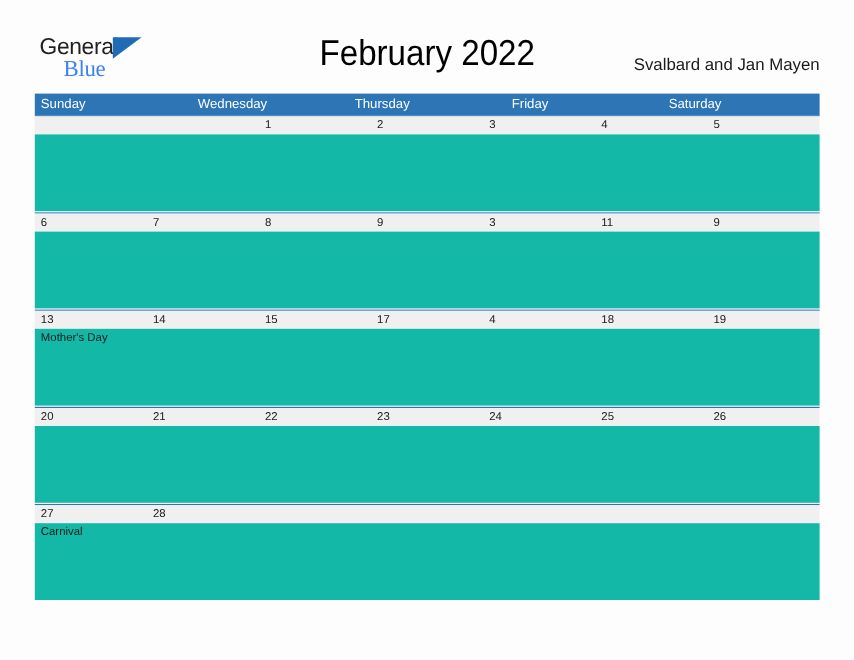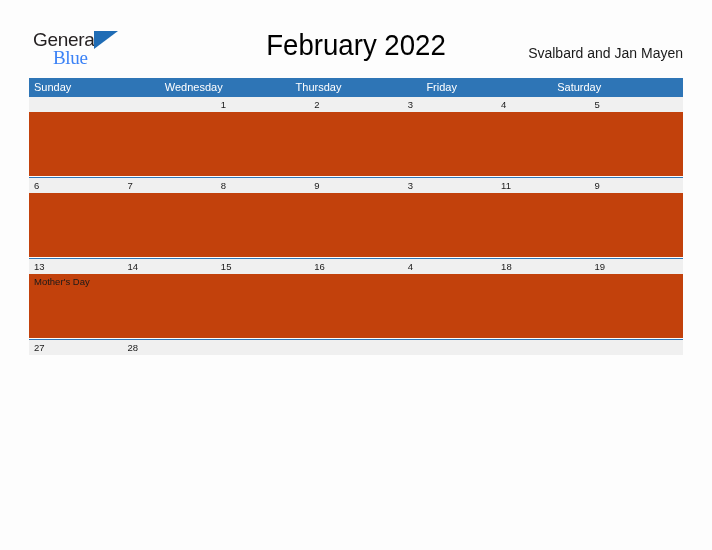--- a/index.html
+++ b/index.html
@@ -128,21 +128,21 @@
   .week-dates {
     display: flex;
     width: 100%;
     height: 15px;
     background: #f0f0f0;
   }
   .week-body {
     display: flex;
     width: 100%;
     height: 64px;
-    background: #c2410c;
+    background: #14b8a6;
   }
 
   .daycell-num {
     flex: 1 1 0;
     font-size: 9.5px;
     line-height: 15px;
     color: #1a1a1a;
     padding-left: 5px;
     box-sizing: border-box;
   }
@@ -228,46 +228,77 @@
         <div class="daycell-ev"></div>
         <div class="daycell-ev"></div>
       </div>
     </div>
 
     <div class="week">
       <div class="week-dates">
         <div class="daycell-num">13</div>
         <div class="daycell-num">14</div>
         <div class="daycell-num">15</div>
-        <div class="daycell-num">16</div>
+        <div class="daycell-num">17</div>
         <div class="daycell-num">4</div>
         <div class="daycell-num">18</div>
         <div class="daycell-num">19</div>
       </div>
       <div class="week-body">
         <div class="daycell-ev">
           <div class="event">Mother's Day</div>
         </div>
         <div class="daycell-ev"></div>
         <div class="daycell-ev"></div>
         <div class="daycell-ev"></div>
         <div class="daycell-ev"></div>
         <div class="daycell-ev"></div>
         <div class="daycell-ev"></div>
       </div>
     </div>
 
+    <div class="week">
+      <div class="week-dates">
+        <div class="daycell-num">20</div>
+        <div class="daycell-num">21</div>
+        <div class="daycell-num">22</div>
+        <div class="daycell-num">23</div>
+        <div class="daycell-num">24</div>
+        <div class="daycell-num">25</div>
+        <div class="daycell-num">26</div>
+      </div>
+      <div class="week-body">
+        <div class="daycell-ev"></div>
+        <div class="daycell-ev"></div>
+        <div class="daycell-ev"></div>
+        <div class="daycell-ev"></div>
+        <div class="daycell-ev"></div>
+        <div class="daycell-ev"></div>
+        <div class="daycell-ev"></div>
+      </div>
+    </div>
 
     <div class="week">
       <div class="week-dates">
         <div class="daycell-num">27</div>
         <div class="daycell-num">28</div>
         <div class="daycell-num"></div>
         <div class="daycell-num"></div>
         <div class="daycell-num"></div>
         <div class="daycell-num"></div>
         <div class="daycell-num"></div>
       </div>
+      <div class="week-body">
+        <div class="daycell-ev">
+          <div class="event">Carnival</div>
+        </div>
+        <div class="daycell-ev"></div>
+        <div class="daycell-ev"></div>
+        <div class="daycell-ev"></div>
+        <div class="daycell-ev"></div>
+        <div class="daycell-ev"></div>
+        <div class="daycell-ev"></div>
+      </div>
     </div>
 
   </div>
 
 </div>
 
 </body></html>

